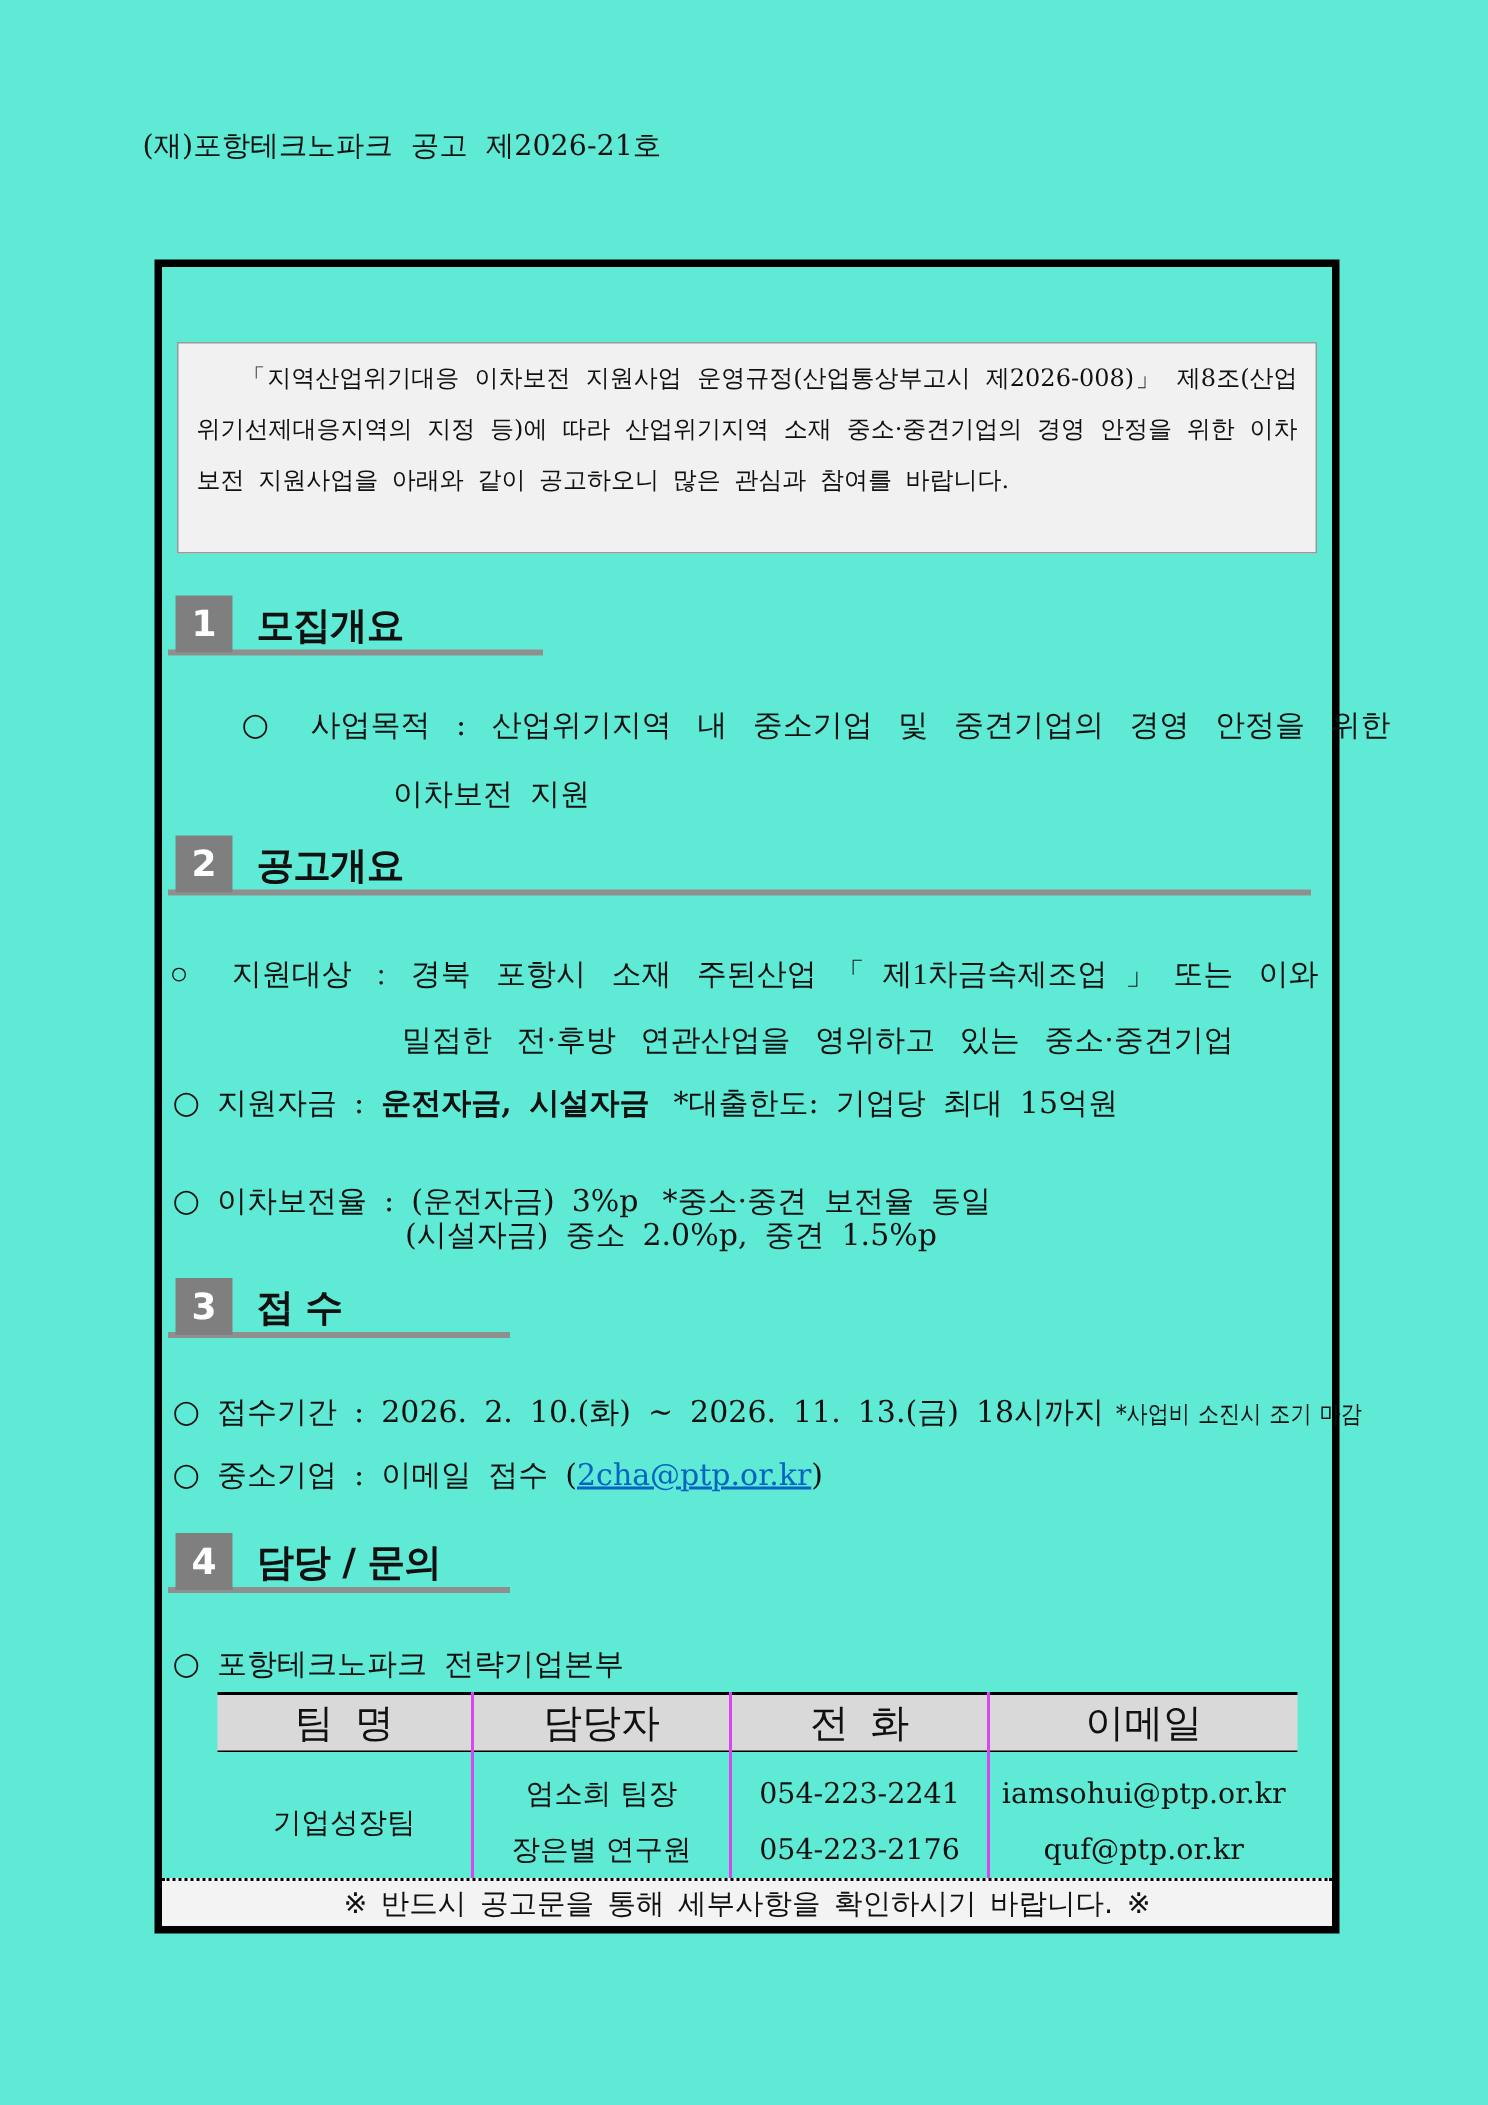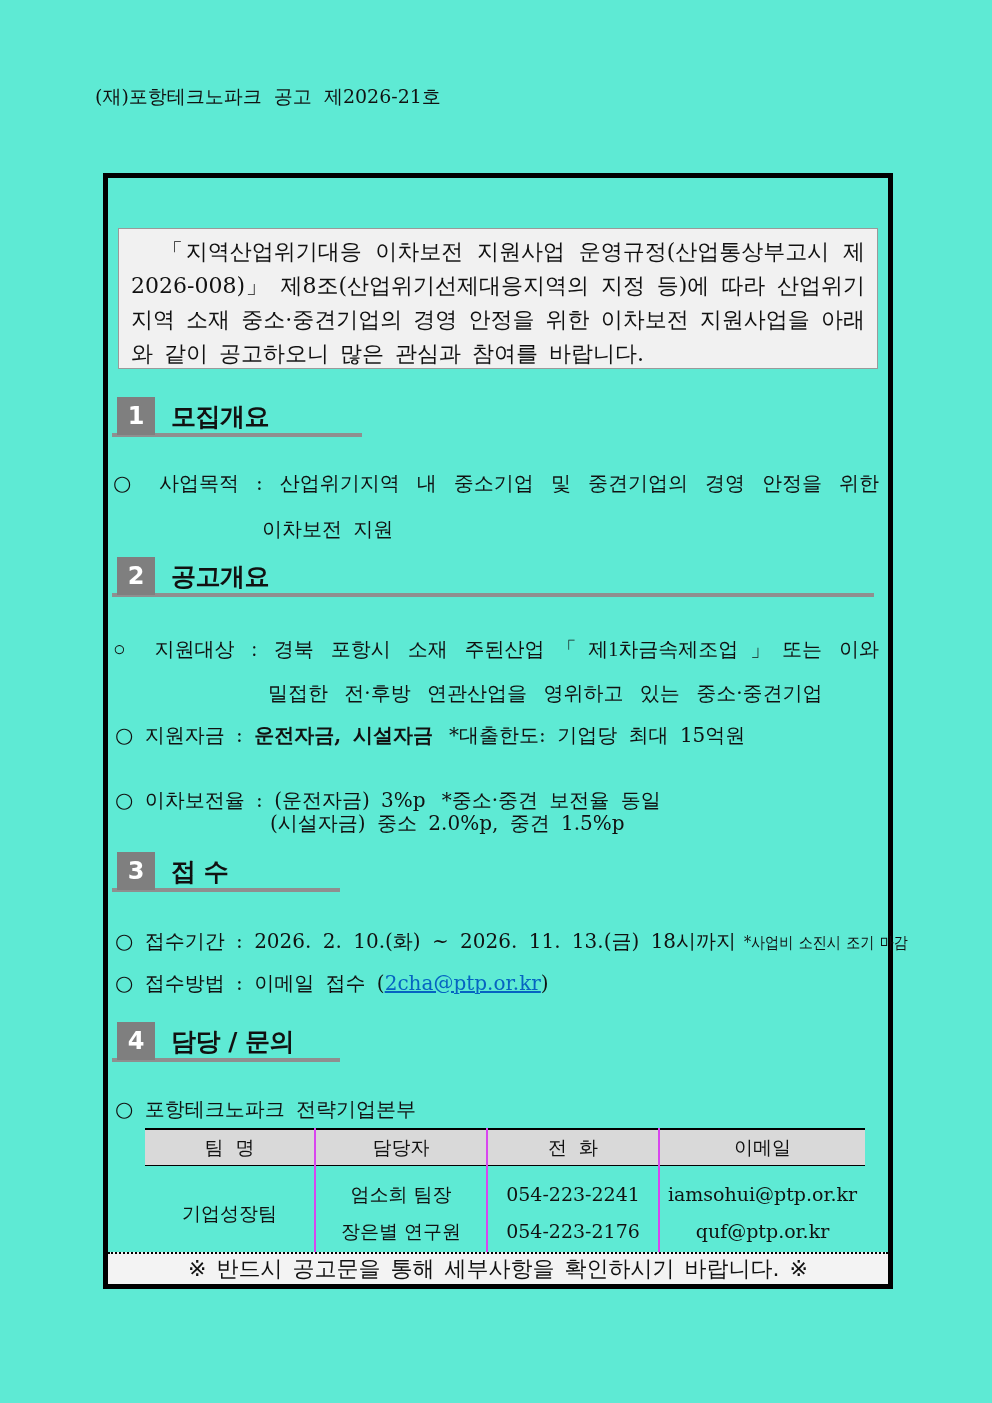--- a/index.html
+++ b/index.html
@@ -19,21 +19,21 @@
   .title-inner{width:100%;height:100%;border:1px solid #000;box-sizing:border-box;
                background:linear-gradient(180deg,#f4f4f4 0%,#e3e3e3 55%,#d2d2d2 100%);
                display:flex;align-items:center;justify-content:center;}
   .title-text{font-family:"DejaVu Sans","Liberation Sans",sans-serif;font-weight:bold;
               font-size:26px;letter-spacing:-1px;white-space:nowrap;transform:scaleX(.95);}
 
   
   .intro-box{position:absolute;left:118px;top:228px;width:760px;height:141px;
              border:1px solid #9a9a9a;background:#f1f1f1;box-sizing:border-box;
              padding:6px 12px 0 12px;overflow:hidden;}
-  .intro-text{margin:0;font-size:22px;line-height:34px;text-align:justify;text-indent:30px;word-spacing:4px;}
+  .intro-text{margin:0;font-size:16px;line-height:34px;text-align:justify;text-indent:30px;word-spacing:4px;}
 
   
   .sec{position:absolute;left:117px;display:flex;align-items:center;z-index:2;}
   .sec-num{width:38px;height:38px;background:#7f7f7f;color:#fff;
            font-family:"DejaVu Sans","Liberation Sans",sans-serif;font-weight:bold;font-size:24px;
            display:flex;align-items:center;justify-content:center;}
   .sec-title{margin-left:16px;font-family:"DejaVu Sans","Liberation Sans",sans-serif;
              font-weight:bold;font-size:25px;letter-spacing:-.5px;white-space:nowrap;}
   .sec-rule{position:absolute;left:112px;height:4px;background:#8f8f8f;z-index:1;}
 
@@ -44,30 +44,30 @@
   .b{font-weight:bold;}
   .smallnote{display:inline-block;font-size:16px;transform:scaleX(.88);transform-origin:left center;
              word-spacing:1px;margin-left:8px;}
   .gapnote{margin-left:16px;}
   .lnk{color:#0563c1;text-decoration:underline;}
 
   
   .contact-table{position:absolute;left:145px;top:1128px;width:720px;border-collapse:collapse;
                  table-layout:fixed;font-family:"DejaVu Serif","Liberation Serif",serif;
                  border-top:2px solid #000;border-bottom:3px solid #000;}
-  .contact-table th{background:#d9d9d9;height:33px;font-weight:normal;font-size:19px;
+  .contact-table th{background:#d9d9d9;height:33px;font-weight:normal;font-size:26px;
                     border-bottom:1px solid #000;word-spacing:6px;}
   .contact-table td{height:92px;text-align:center;vertical-align:middle;font-size:19px;line-height:37px;}
   .contact-table th + th, .contact-table td + td{border-left:2px solid #d946ef;}
 
   
   .footer-strip{position:absolute;left:108px;top:1252px;width:780px;height:32px;box-sizing:border-box;
                 background:#f3f3f3;border-top:2px dotted #000;display:flex;align-items:center;
                 justify-content:center;font-family:"DejaVu Sans","Liberation Sans",sans-serif;
-                font-size:22px;word-spacing:3px;}
+                font-size:19px;word-spacing:3px;}
 </style>
 </head>
 <body>
 
 <div class="page">
 
   <div class="doc-number">(재)포항테크노파크 공고 제2026-21호</div>
 
   <div class="outer-box"></div>
 
@@ -75,21 +75,21 @@
   <div class="intro-box">
     <p class="intro-text">「지역산업위기대응 이차보전 지원사업 운영규정(산업통상부고시 제2026-008)」 제8조(산업위기선제대응지역의 지정 등)에 따라 산업위기지역 소재 중소·중견기업의 경영 안정을 위한 이차보전 지원사업을 아래와 같이 공고하오니 많은 관심과 참여를 바랍니다.</p>
   </div>
 
   <div class="sec" style="top:397px;">
     <div class="sec-num">1</div>
     <div class="sec-title">모집개요</div>
   </div>
   <div class="sec-rule" style="top:433px;width:250px;"></div>
 
-  <p class="bline just" style="top:450px;"><span class="ob">○</span> <span>사업목적 : 산업위기지역 내 중소기업 및 중견기업의 경영 안정을 위한</span></p>
+  <p class="bline just" style="top:450px;margin-left:48px;"><span class="ob">○</span> <span>사업목적 : 산업위기지역 내 중소기업 및 중견기업의 경영 안정을 위한</span></p>
   <p class="bline" style="top:492px;left:262px;margin-top:24px;">이차보전 지원</p>
 
   <div class="sec" style="top:557px;">
     <div class="sec-num">2</div>
     <div class="sec-title">공고개요</div>
   </div>
   <div class="sec-rule" style="top:593px;width:762px;"></div>
 
   <p class="bline just" style="top:616px;font-family:Liberation Serif, serif;"><span class="ob">○</span> <span>지원대상 : 경북 포항시 소재 주된산업「제1차금속제조업」또는 이와</span></p>
   <p class="bline" style="top:660px;left:268px;word-spacing:10px;">밀접한 전·후방 연관산업을 영위하고 있는 중소·중견기업</p>
@@ -100,21 +100,21 @@
   <p class="bline" style="top:790px;left:270px;">(시설자금) 중소 2.0%p, 중견 1.5%p</p>
 
   <div class="sec" style="top:852px;">
     <div class="sec-num">3</div>
     <div class="sec-title">접 수</div>
   </div>
   <div class="sec-rule" style="top:888px;width:228px;"></div>
 
   <p class="bline" style="top:908px;"><span class="ob">○</span> <span>접수기간 : 2026. 2. 10.(화) ~ 2026. 11. 13.(금) 18시까지</span><span class="smallnote">*사업비 소진시 조기 마감</span></p>
 
-  <p class="bline" style="top:950px;"><span class="ob">○</span> <span>접수방법 : 이메일 접수 (</span><a href="#" class="lnk">2cha@ptp.or.kr</a><span>)</span></p>
+  <p class="bline" style="top:950px;"><span class="ob">○</span> <span>중소기업 : 이메일 접수 (</span><a href="#" class="lnk">2cha@ptp.or.kr</a><span>)</span></p>
 
   <div class="sec" style="top:1022px;">
     <div class="sec-num">4</div>
     <div class="sec-title">담당 / 문의</div>
   </div>
   <div class="sec-rule" style="top:1058px;width:228px;"></div>
 
   <p class="bline" style="top:1076px;"><span class="ob">○</span> <span>포항테크노파크 전략기업본부</span></p>
 
   <table class="contact-table">

